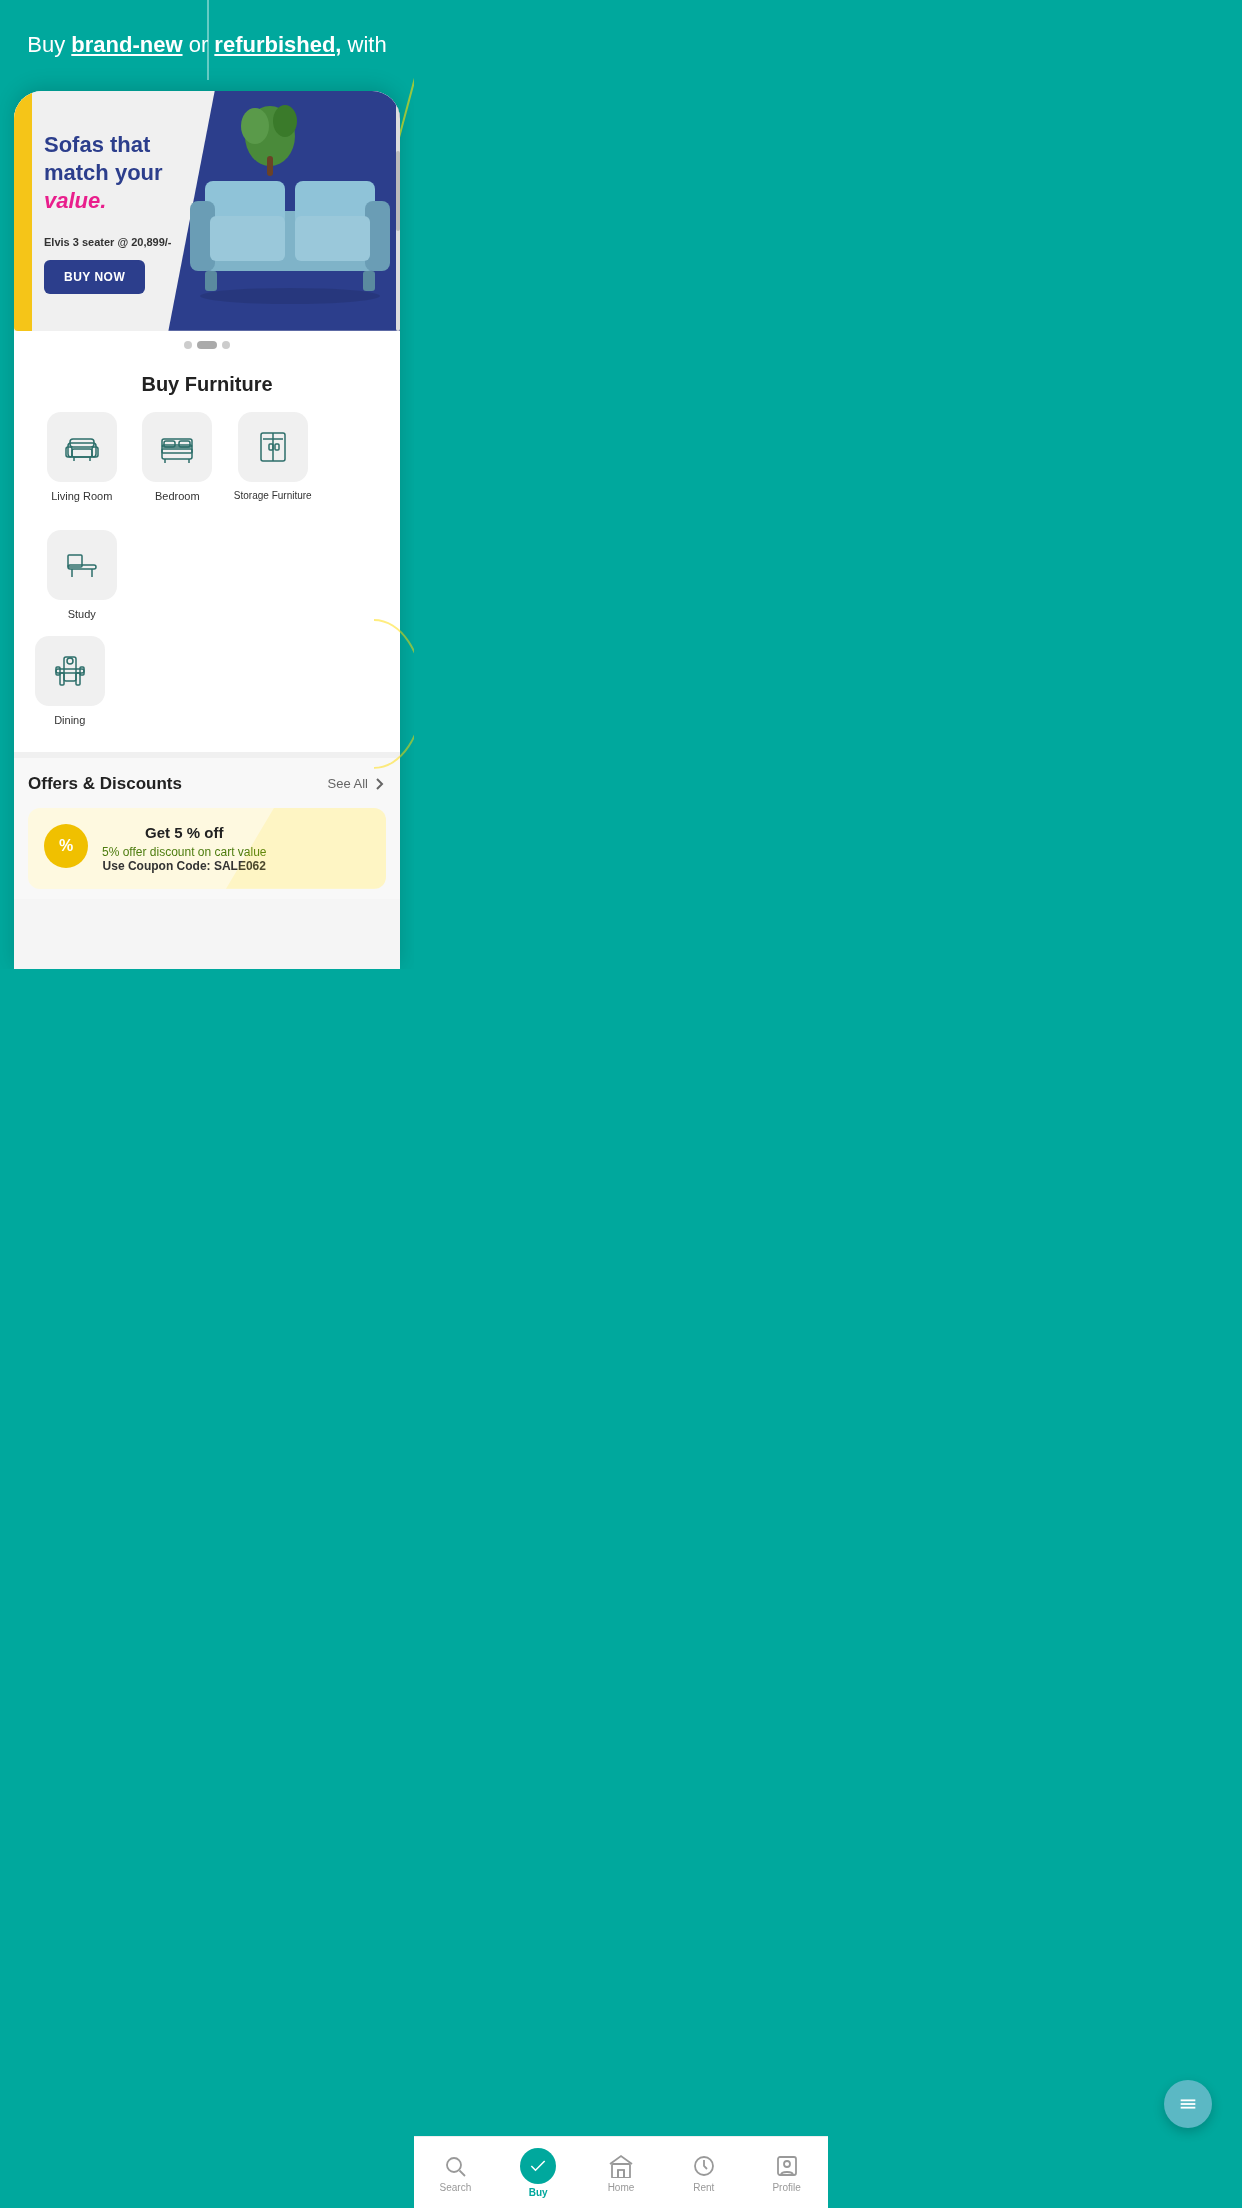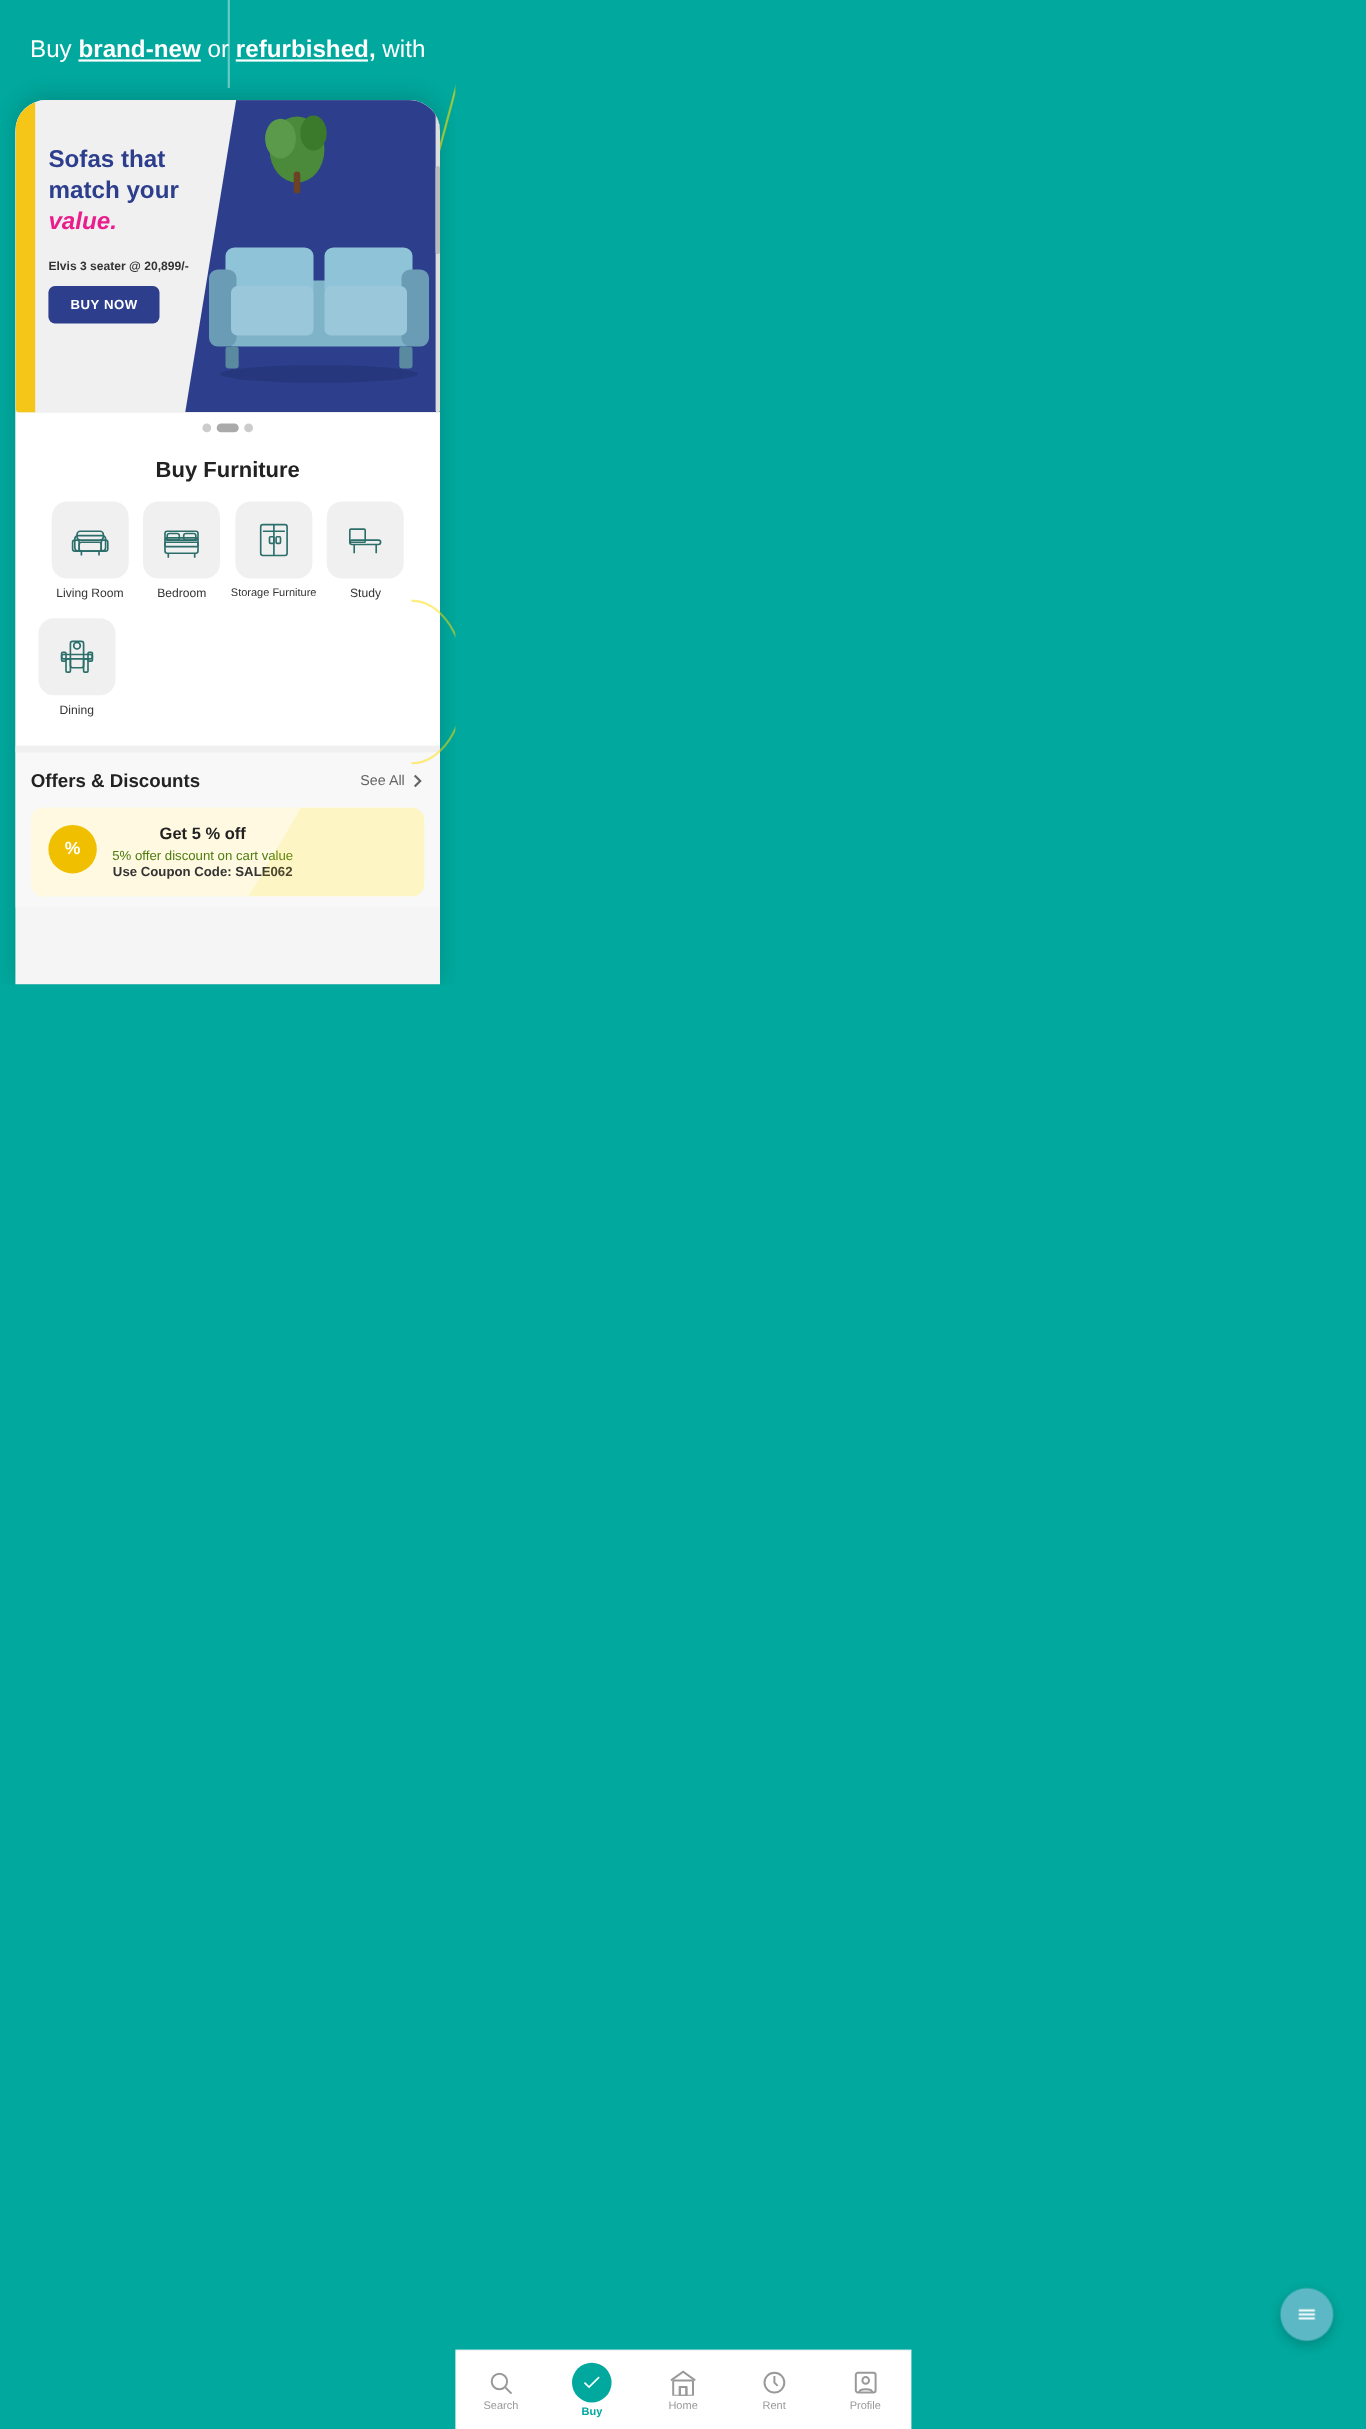--- a/index.html
+++ b/index.html
@@ -70,21 +70,21 @@
       border-radius: 28px 28px 0 0;
       margin: 10px 14px 0;
       overflow: hidden;
       box-shadow: 0 -4px 20px rgba(0,0,0,0.15);
     }
 
     
     .banner {
       background: #f0f0f0;
       position: relative;
-      height: 284px;
+      height: 240px;
       overflow: hidden;
     }
     .banner-bg {
       position: absolute;
       top: 0; right: 0;
       width: 60%;
       height: 100%;
       background: #2c3e8c;
       clip-path: polygon(20% 0%, 100% 0%, 100% 100%, 0% 100%);
     }
@@ -196,21 +196,21 @@
       text-align: center;
       font-size: 20px;
       font-weight: 700;
       color: #222;
       margin-bottom: 16px;
     }
     .categories-grid {
       display: flex;
       flex-wrap: wrap;
       padding: 0 26px;
-      gap: 0;
+      gap: 12px;
     }
     .category-item {
       display: flex;
       flex-direction: column;
       align-items: center;
       width: 25%;
       margin-bottom: 16px;
     }
     .category-icon-box {
       width: 70px;

